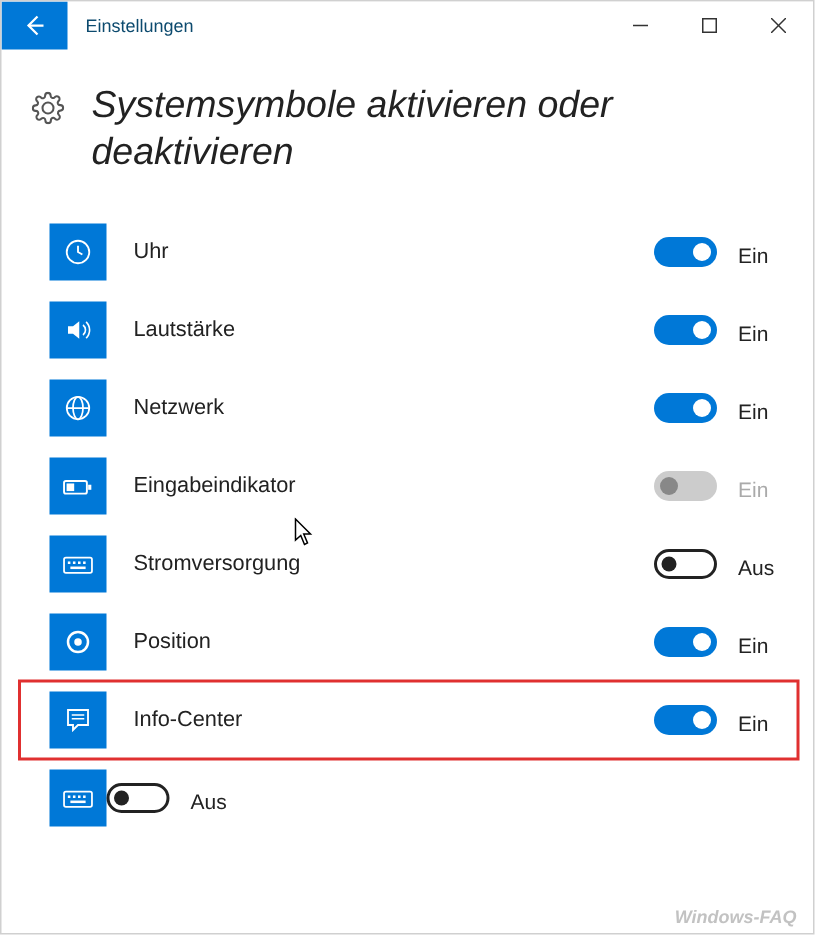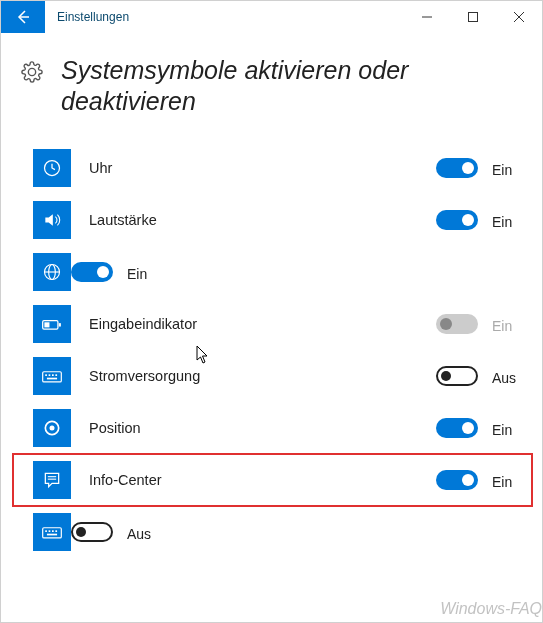--- a/index.html
+++ b/index.html
@@ -151,26 +151,27 @@
     .state-label {
       font-size: 14px;
       color: #222;
       min-width: 30px;
     }
     .state-label.disabled {
       color: #aaa;
     }
     .watermark {
       position: absolute;
-      right: 0;
+      right: 11px;
       bottom: 4px;
-      font-size: 16px;
+      font-size: 12px;
       color: rgba(120,120,120,0.45);
       font-style: italic;
       pointer-events: none;
+      font-weight: bold;
     }
     .cursor {
       position: absolute;
       left: 195px;
       top: 344px;
       pointer-events: none;
       z-index: 10;
     }
   </style>
 </head>
@@ -241,20 +242,21 @@
       </div>
     </div>
     <div class="row">
       <div class="icon-box">
         <svg width="20" height="20" viewBox="0 0 24 24">
           <circle cx="12" cy="12" r="9" stroke="#fff" stroke-width="1.4" fill="none"></circle>
           <ellipse cx="12" cy="12" rx="4" ry="9" stroke="#fff" stroke-width="1.4" fill="none"></ellipse>
           <line x1="3" y1="12" x2="21" y2="12" stroke="#fff" stroke-width="1.4"></line>
         </svg>
       </div>
+      <div class="label">Netzwerk</div>
       <div class="toggle-area">
         <div class="toggle on"></div>
         <div class="state-label">Ein</div>
       </div>
     </div>
     <div class="row">
       <div class="icon-box">
         <svg width="22" height="20" viewBox="0 0 26 20">
           <rect x="2" y="6" width="18" height="10" rx="1.5" stroke="#fff" stroke-width="1.5" fill="none"></rect>
           <rect x="21" y="9" width="2.5" height="4" fill="#fff"></rect>

